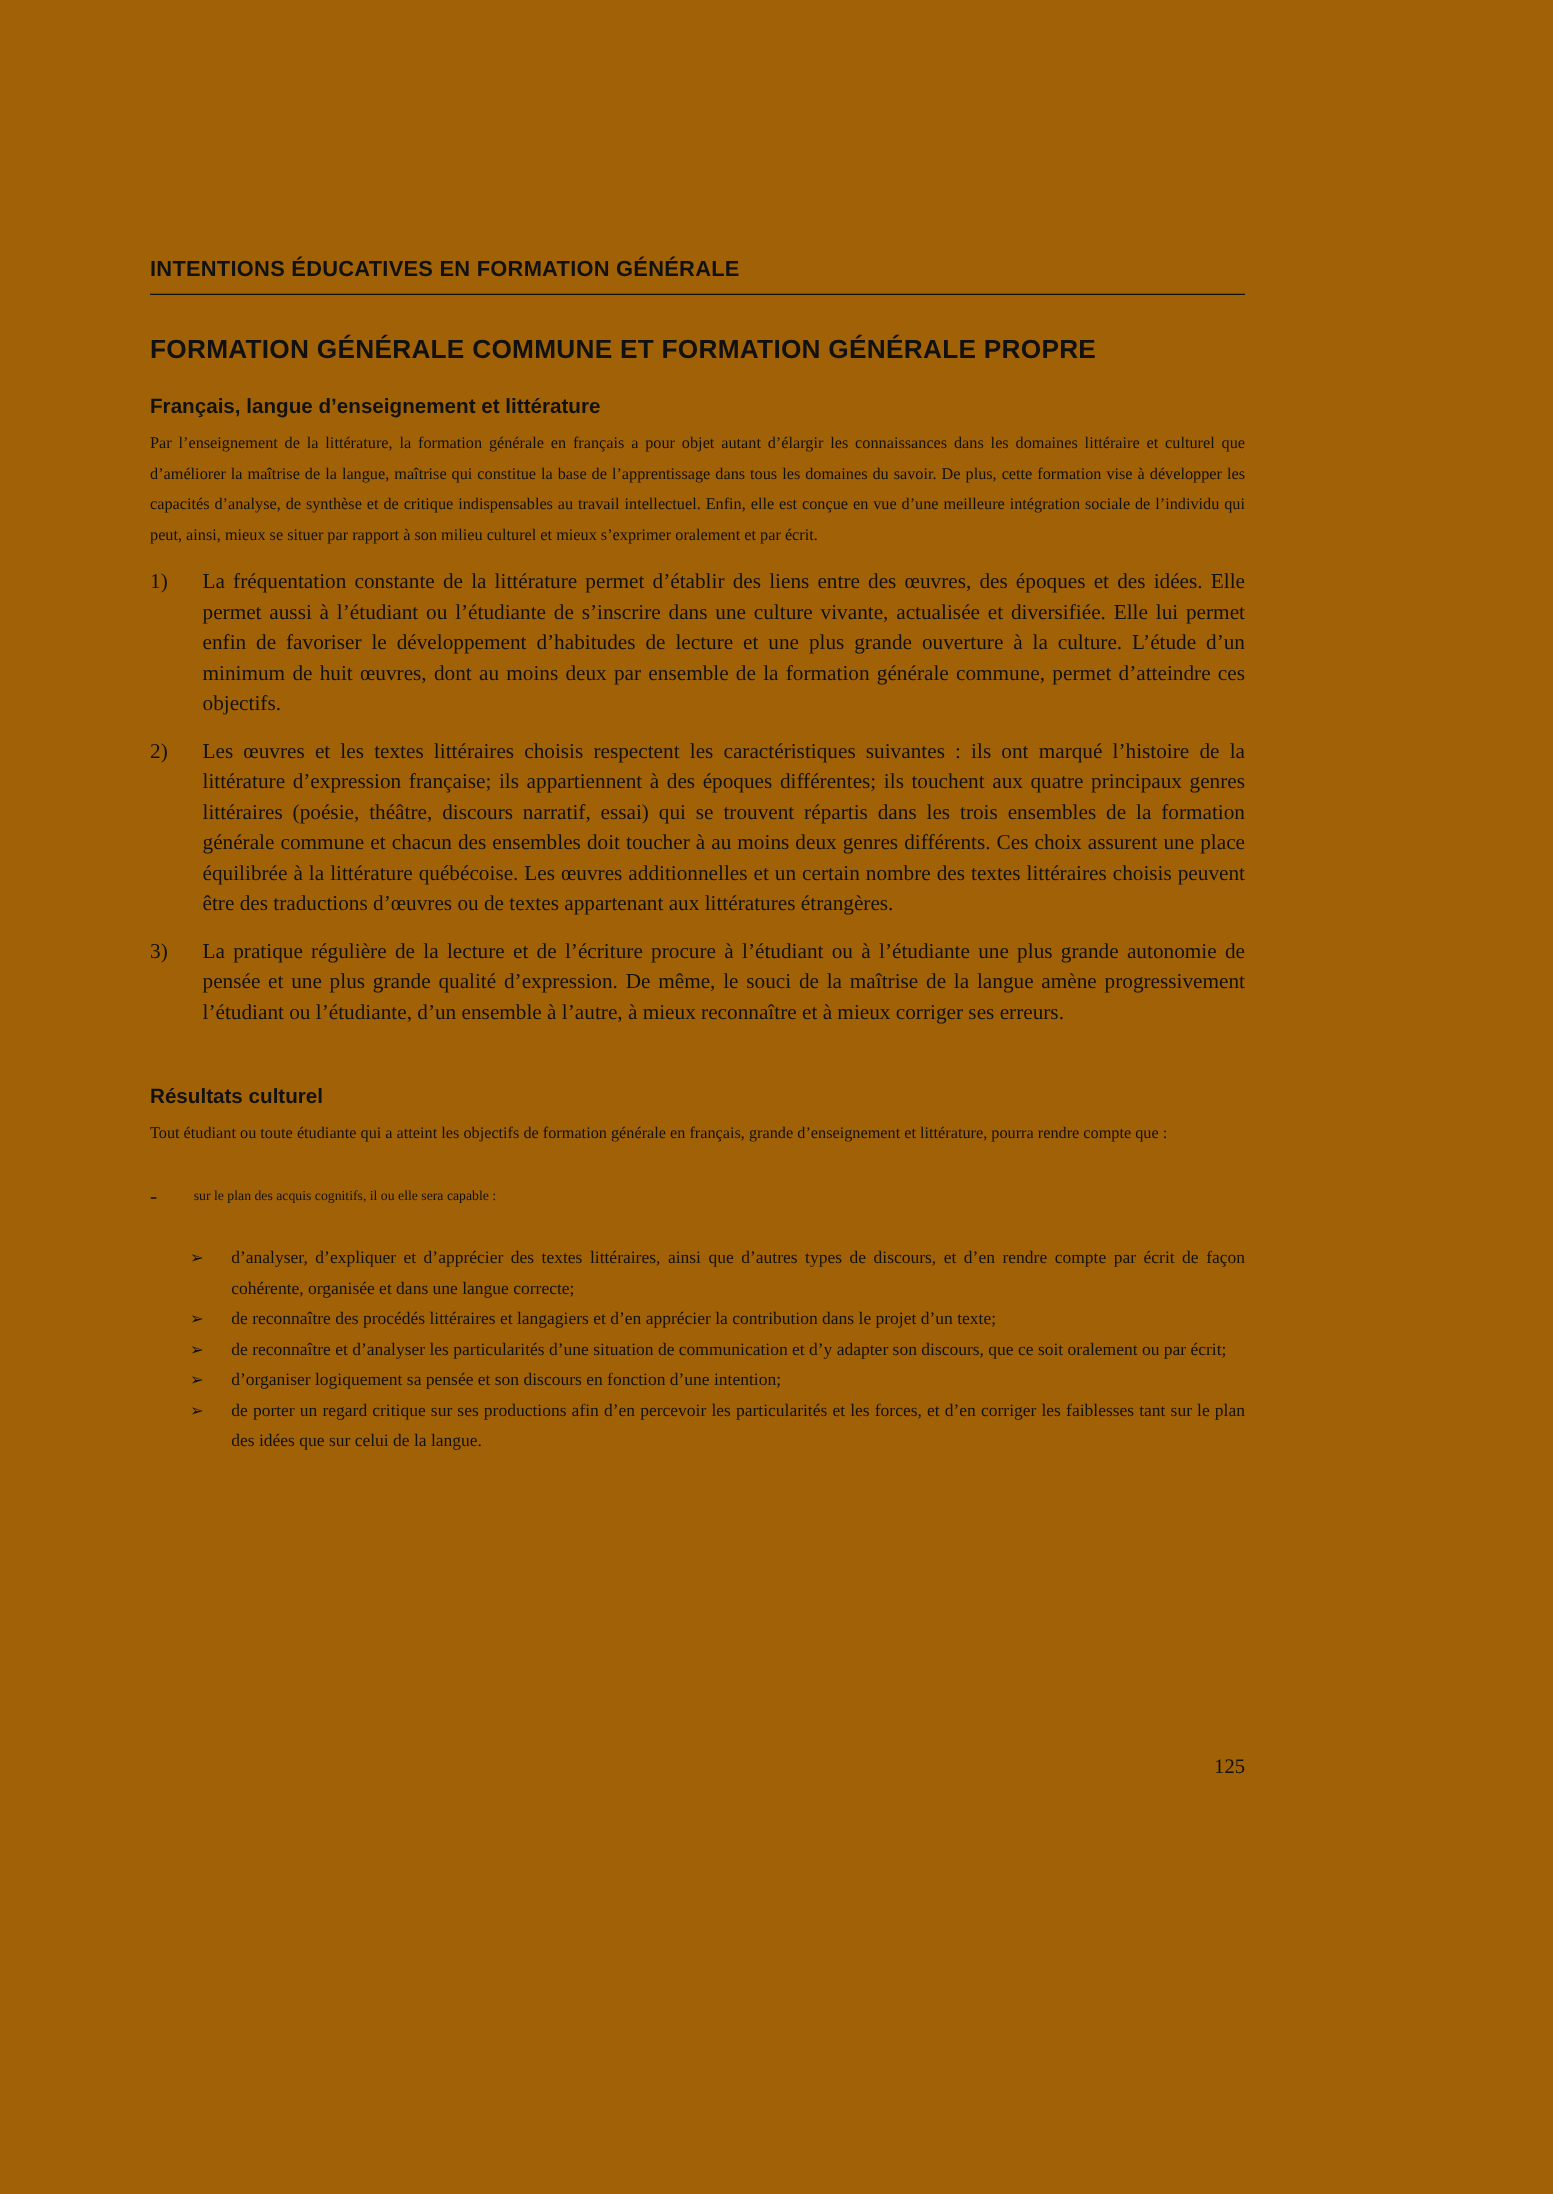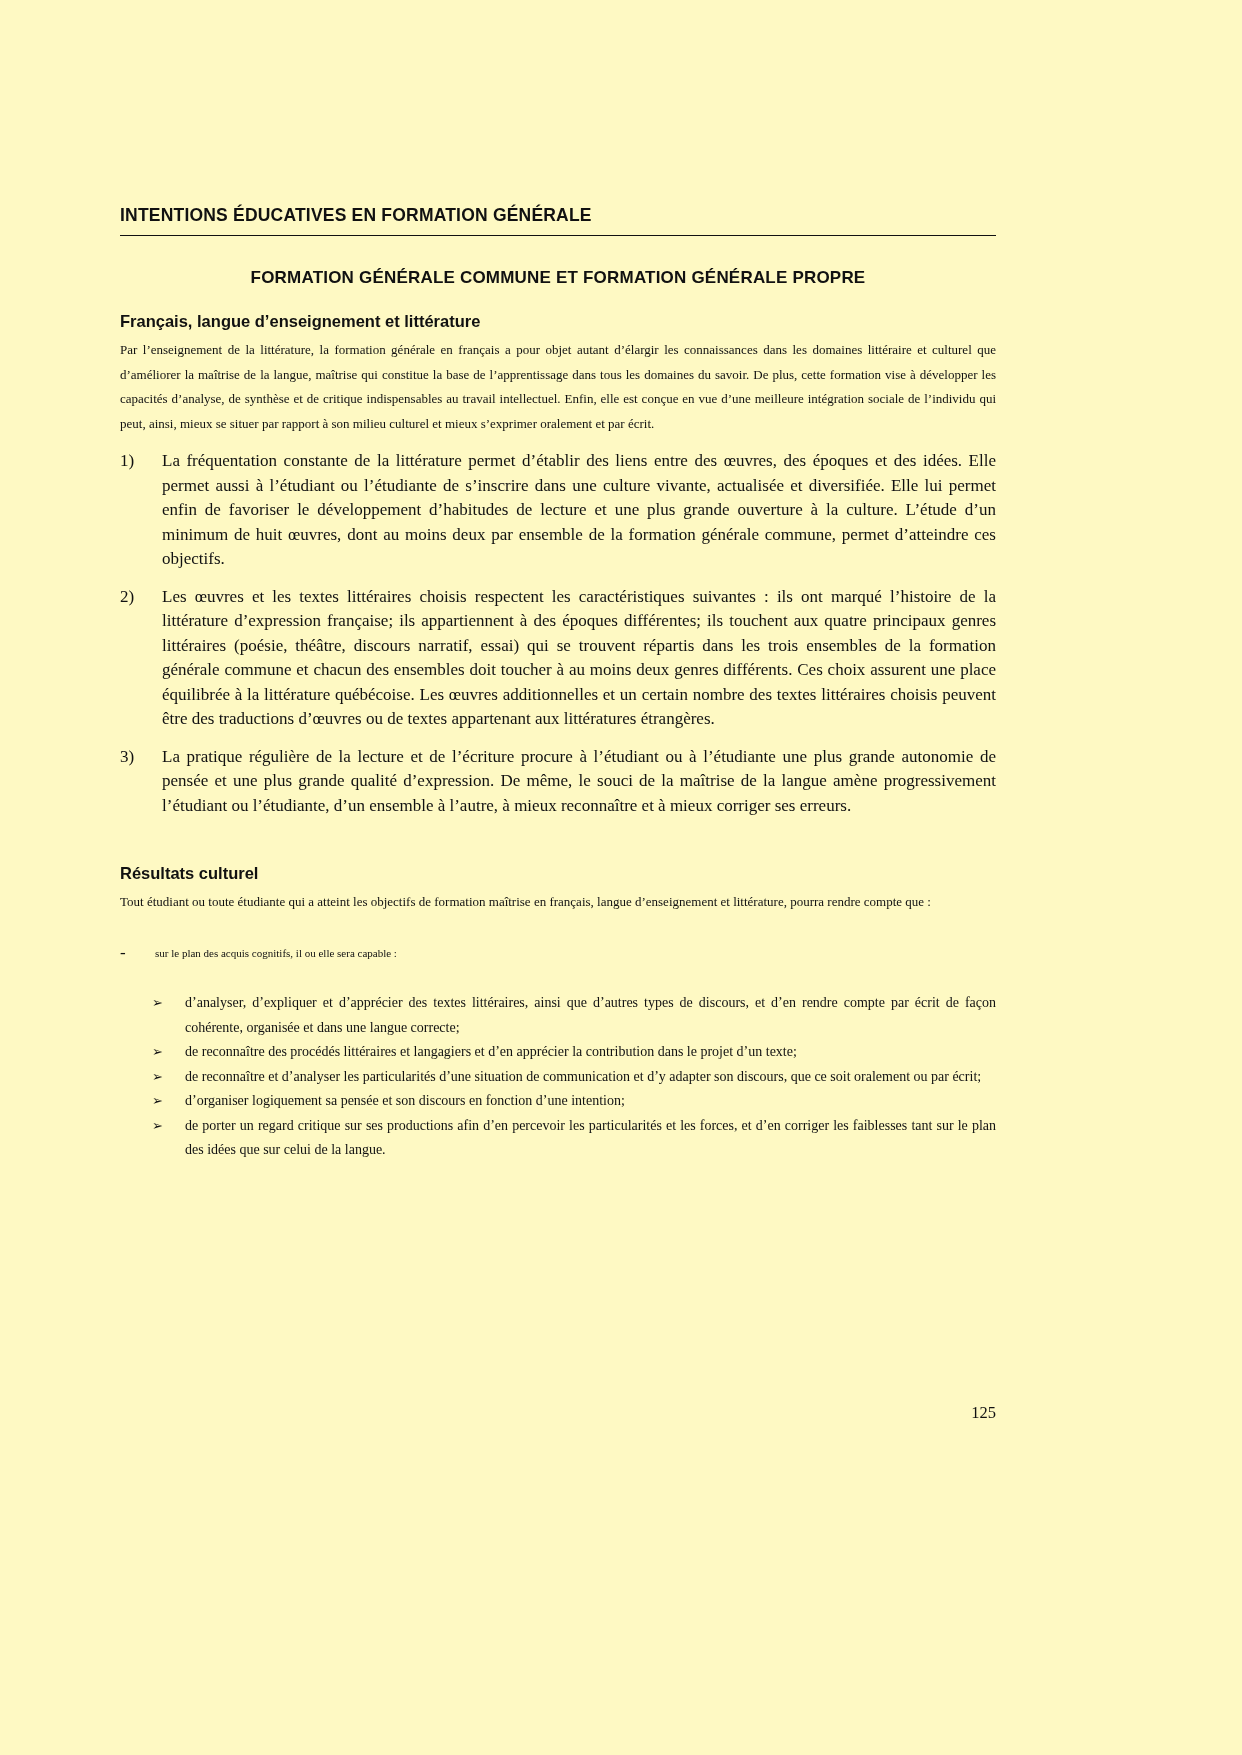--- a/index.html
+++ b/index.html
@@ -4,21 +4,21 @@
 <style>
   html, body {
     margin: 0;
     padding: 0;
     background: #e8e8e8;
   }
   .page {
     position: relative;
     width: 1242px;
     height: 1755px;
-    background: #fef9c3;
+    background: #a16207;
     margin: 0 auto;
     overflow: hidden;
     color: #111111;
   }
   .content {
     position: absolute;
     left: 120px;
     top: 205px;
     width: 876px;
   }
@@ -30,25 +30,24 @@
     letter-spacing: 0.2px;
   }
   .rule {
     border: none;
     border-top: 1.5px solid #111111;
     margin: 9px 0 0 0;
     width: 100%;
   }
   .section-title {
     font-family: "Liberation Sans", sans-serif;
-    font-size: 17px;
+    font-size: 21px;
     font-weight: bold;
     margin: 32px 0 0 0;
     letter-spacing: 0.2px;
-    text-align: center;
   }
   .subject-title {
     font-family: Liberation Sans, sans-serif;
     font-size: 16.5px;
     font-weight: bold;
     margin: 24px 0 0 0;
   }
   .body-par {
     font-family: "Liberation Serif", serif;
     font-size: 13px;
@@ -153,21 +152,21 @@
       <p class="itxt">Les œuvres et les textes littéraires choisis respectent les caractéristiques suivantes : ils ont marqué l’histoire de la littérature d’expression française; ils appartiennent à des époques différentes; ils touchent aux quatre principaux genres littéraires (poésie, théâtre, discours narratif, essai) qui se trouvent répartis dans les trois ensembles de la formation générale commune et chacun des ensembles doit toucher à au moins deux genres différents. Ces choix assurent une place équilibrée à la littérature québécoise. Les œuvres additionnelles et un certain nombre des textes littéraires choisis peuvent être des traductions d’œuvres ou de textes appartenant aux littératures étrangères.</p>
     </div>
 
     <div class="numbered-item">
       <span class="num">3)</span>
       <p class="itxt">La pratique régulière de la lecture et de l’écriture procure à l’étudiant ou à l’étudiante une plus grande autonomie de pensée et une plus grande qualité d’expression. De même, le souci de la maîtrise de la langue amène progressivement l’étudiant ou l’étudiante, d’un ensemble à l’autre, à mieux reconnaître et à mieux corriger ses erreurs.</p>
     </div>
 
     <h3 class="mini-head" style="margin-top:46px;">Résultats culturel</h3>
 
-    <p class="body-par">Tout étudiant ou toute étudiante qui a atteint les objectifs de formation maîtrise en français, langue d’enseignement et littérature, pourra rendre compte que :</p>
+    <p class="body-par">Tout étudiant ou toute étudiante qui a atteint les objectifs de formation générale en français, grande d’enseignement et littérature, pourra rendre compte que :</p>
 
     <div class="dash-item">
       <span class="dash">-</span>
       <p class="dtxt">sur le plan des acquis cognitifs, il ou elle sera capable :</p>
     </div>
 
     <div class="bullet-list">
       <div class="bullet-item">
         <span class="glyph">➢</span>
         <p class="btxt">d’analyser, d’expliquer et d’apprécier des textes littéraires, ainsi que d’autres types de discours, et d’en rendre compte par écrit de façon cohérente, organisée et dans une langue correcte;</p>

